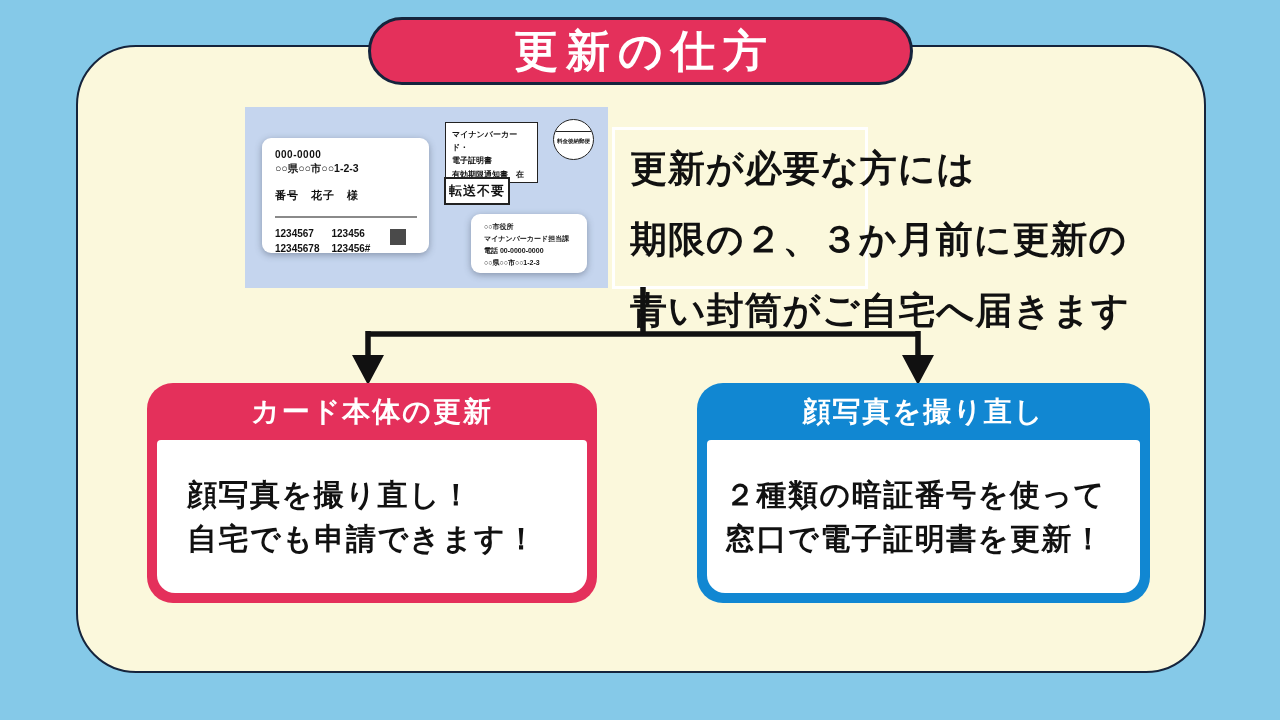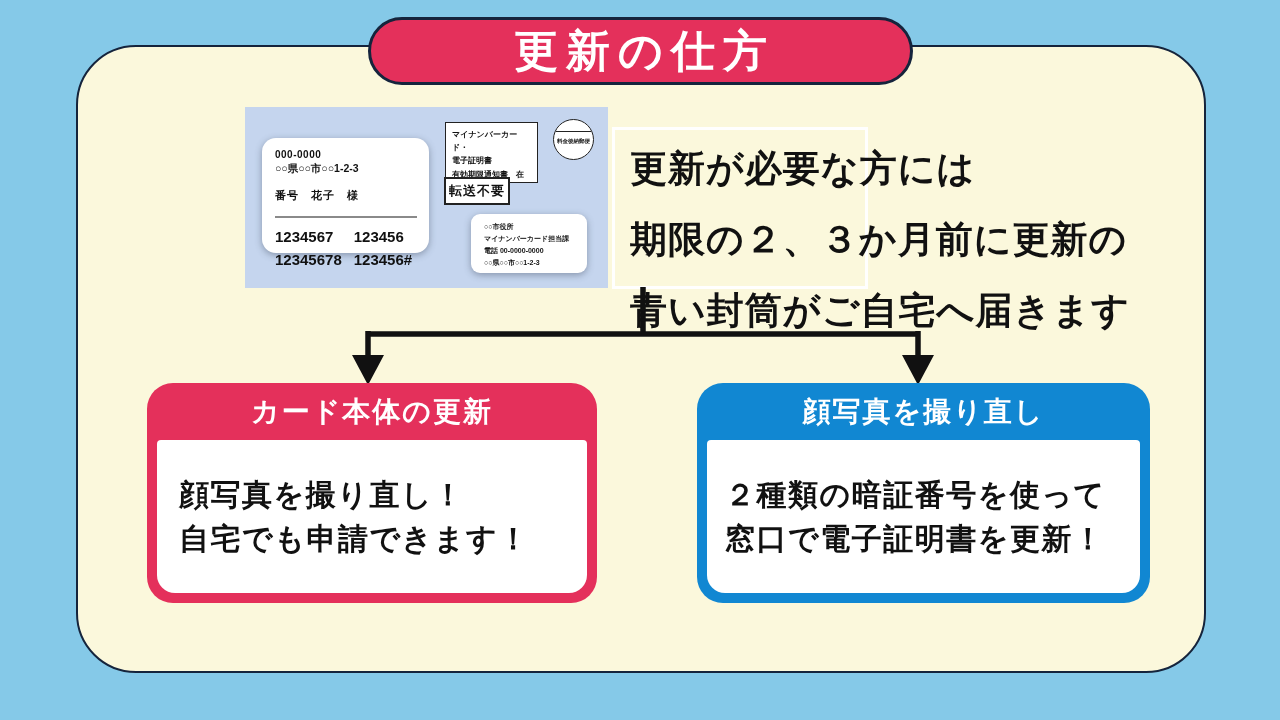--- a/index.html
+++ b/index.html
@@ -40,30 +40,30 @@
     position: absolute;
     left: 245px; top: 107px;
     width: 363px; height: 181px;
     background: #C5D5EE;
     z-index: 2;
   }
   .address-label {
     position: absolute;
     left: 17px; top: 31px;
     width: 167px; height: 115px;
-    background: #fff; border-radius: 14px;
+    background: #fff; border-radius: 9px;
     box-shadow: 0 2px 7px rgba(60,70,90,0.45);
     padding: 11px 12px 0 13px;
     font-weight: 700;
   }
   .address-label .postal { font-size: 10px; letter-spacing: .5px; }
   .address-label .addr   { font-size: 10.5px; margin-top: 2px; }
   .address-label .name   { font-size: 11px; margin-top: 12px; letter-spacing: 1px; }
   .address-label .rule   { border-top: 2px solid #8a8a8a; margin-top: 13px; }
-  .address-label .codes  { display: flex; margin-top: 8px; font-size: 15px; line-height: 1.5; }
+  .address-label .codes  { display: flex; margin-top: 8px; font-size: 10px; line-height: 1.5; }
   .address-label .codes .col { margin-right: 12px; white-space: pre; }
   .address-label .qr {
     width: 16px; height: 16px; background: #4a4a4a;
     margin-left: 8px; margin-top: 3px;
   }
   .notice-box {
     position: absolute;
     left: 200px; top: 15px;
     width: 93px; height: 61px;
     background: #fff; border: 1.5px solid #222;
@@ -144,21 +144,21 @@
     left: 10px; right: 10px; top: 57px; bottom: 10px;
     background: #fff;
     border-radius: 4px 4px 18px 18px;
     display: flex; flex-direction: column; justify-content: center;
   }
   .branch-body .body-text {
     font-size: 30px; font-weight: 800;
     line-height: 44px; letter-spacing: 1.5px;
     white-space: pre-line;
   }
-  .branch-box.left  .body-text { padding-left: 22px; }
+  .branch-box.left  .body-text { padding-left: 30px; }
   .branch-box.right .body-text { padding-left: 18px; }
 </style>
 </head>
 <body>
 
 <div class="main-panel"></div>
 
 <div class="title-banner">
   <span class="title-text">更新の仕方</span>
 </div>

